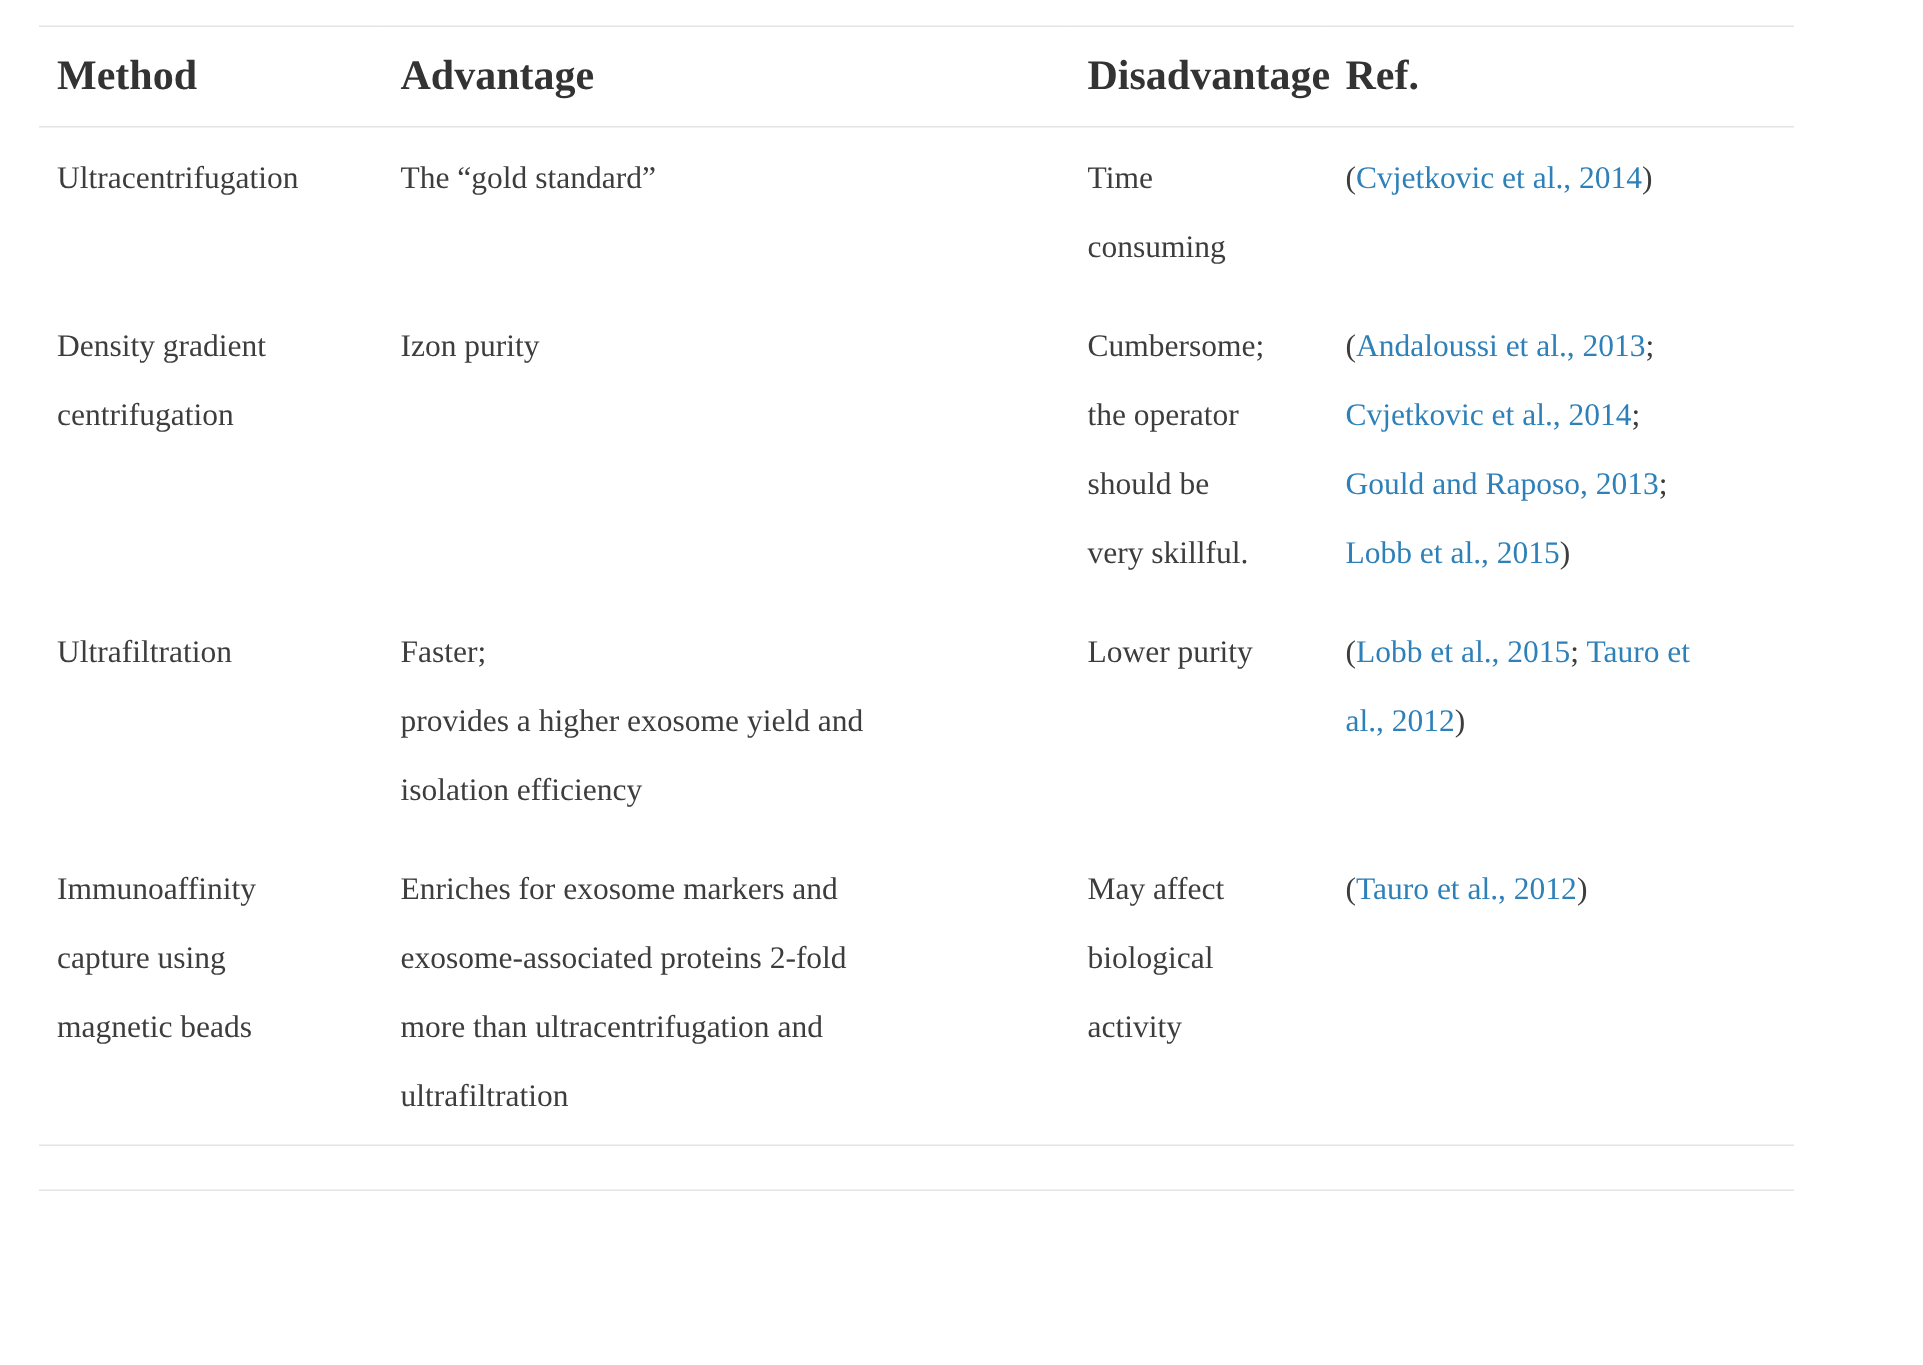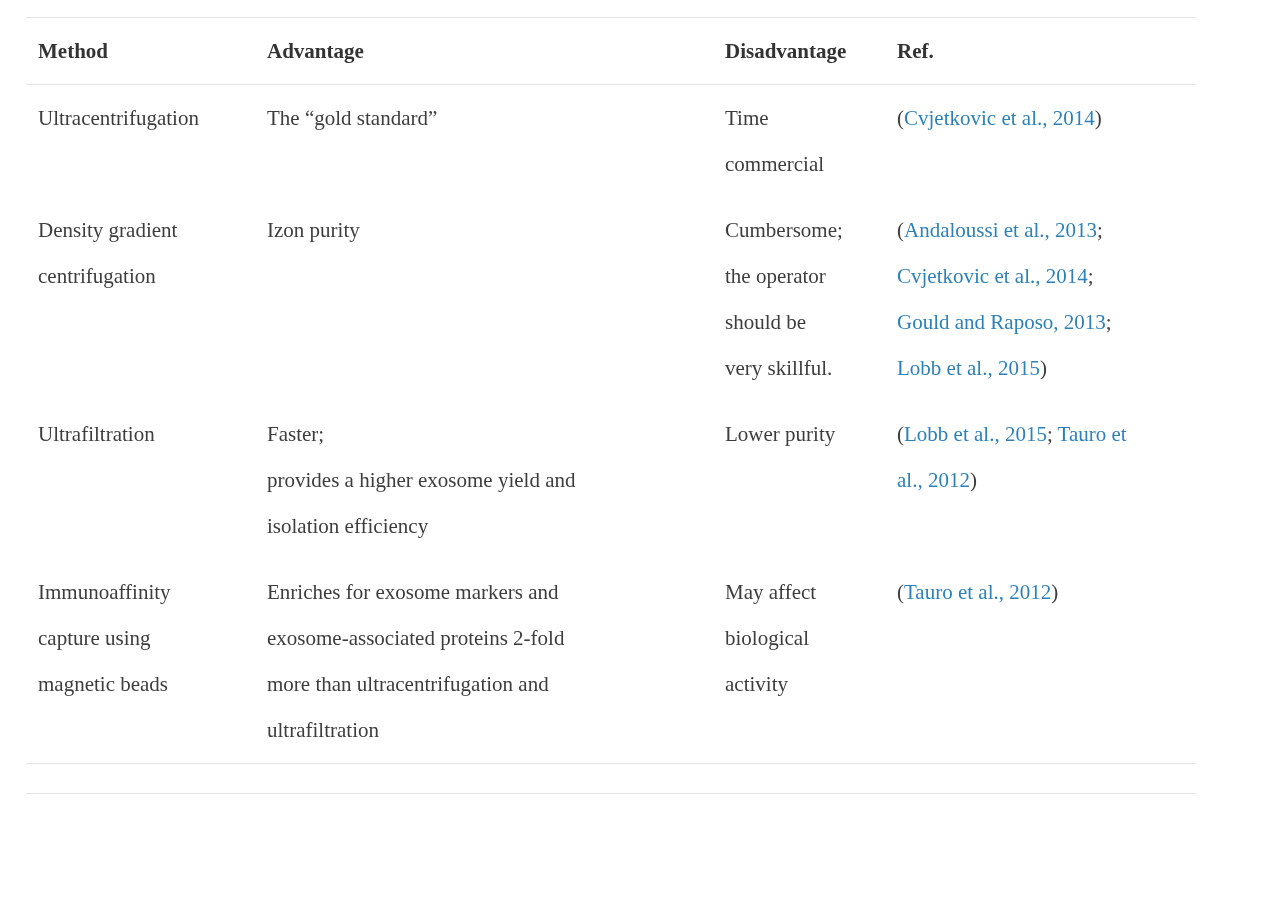--- a/index.html
+++ b/index.html
@@ -29,21 +29,21 @@
     width: 1170px;
   }
   col.c-method { width: 229px; }
   col.c-advantage { width: 458px; }
   col.c-disadvantage { width: 172px; }
   col.c-ref { width: 311px; }
 
   thead th {
     text-align: left;
     font-weight: bold;
-    font-size: 21px;
+    font-size: 28px;
     line-height: 46px;
     color: var(--heading-color);
     padding: 10px 8px 10px 12px;
     border-top: 1px solid var(--rule-color);
     border-bottom: 1px solid var(--rule-color);
     vertical-align: top;
     white-space: pre-line;
   }
   tbody td {
     font-size: 21px;
@@ -88,21 +88,21 @@
         <th>Advantage</th>
         <th>Disadvantage</th>
         <th>Ref.</th>
       </tr>
     </thead>
     <tbody id="table-body">
         <tr>
           <td>Ultracentrifugation</td>
           <td>The “gold standard”</td>
           <td>Time
-commercial</td>
+consuming</td>
           <td><span class="ref-plain">(</span><a class="citation" href="#">Cvjetkovic et al., 2014</a><span class="ref-plain">)</span></td>
         </tr>
         <tr>
           <td>Density gradient
 centrifugation</td>
           <td>Izon purity</td>
           <td>Cumbersome;
 the operator
 should be
 very skillful.</td>

